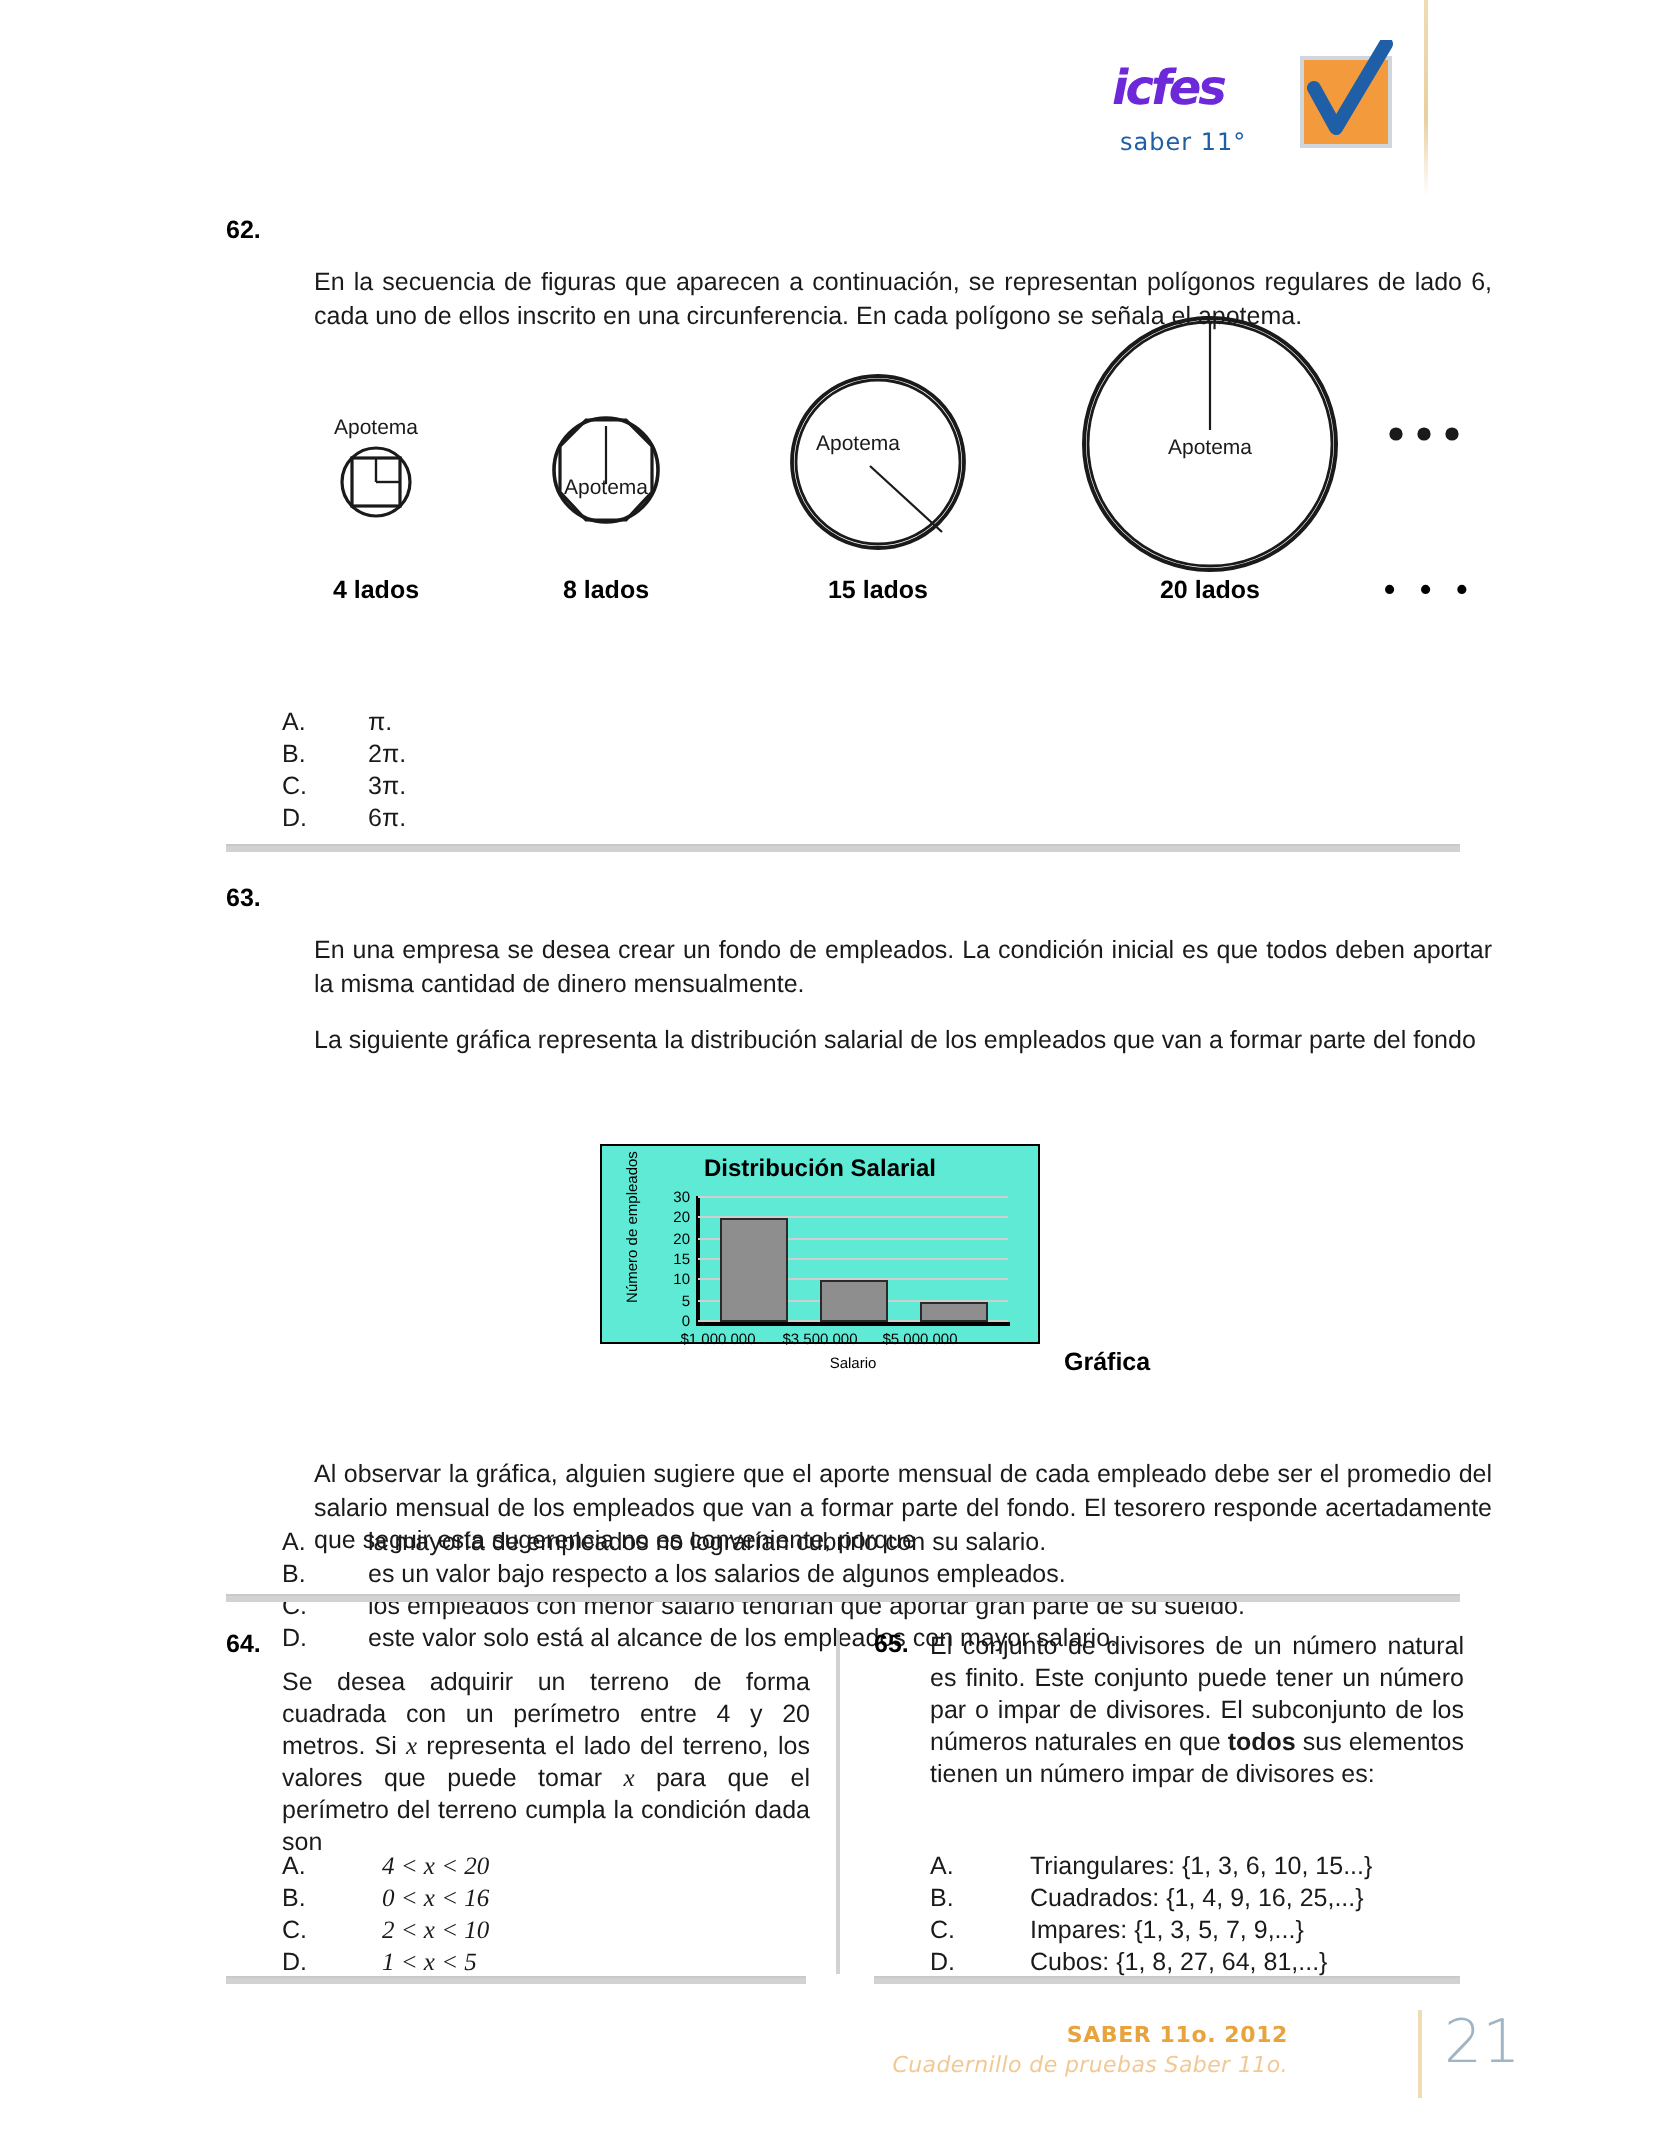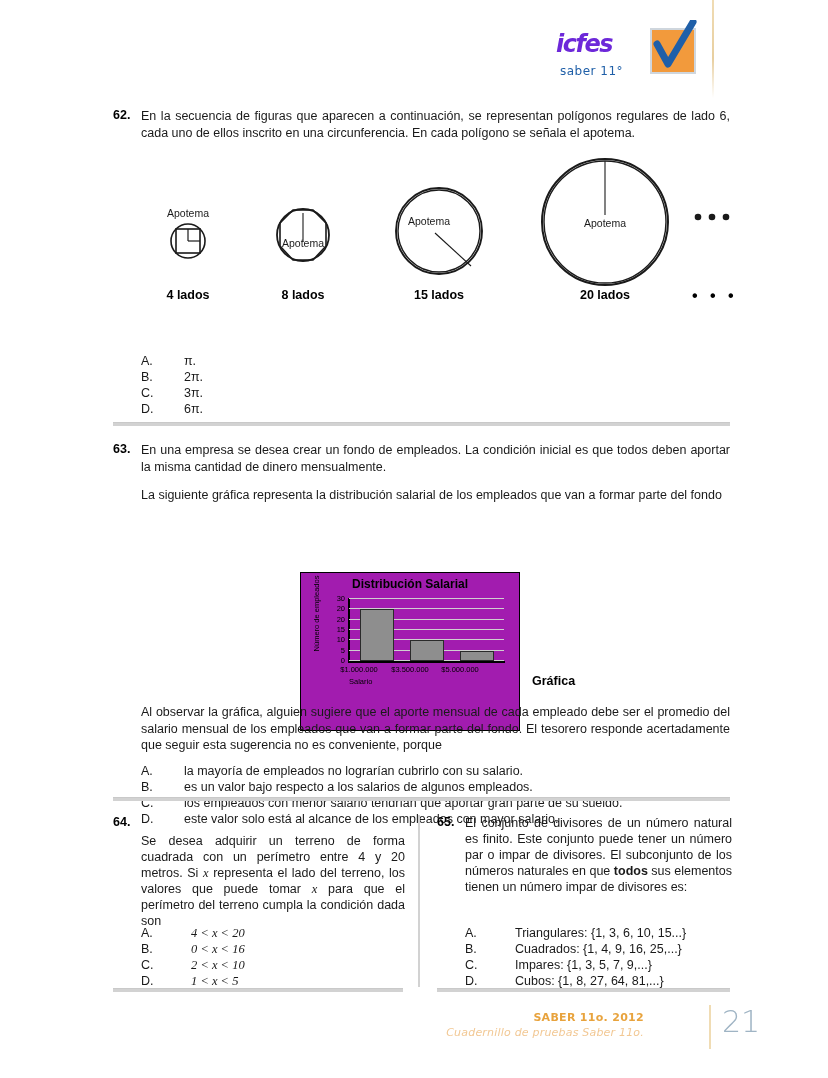--- a/index.html
+++ b/index.html
@@ -88,26 +88,27 @@
     left: 113px;
     width: 26px;
     text-align: left;
     font-size: 12.5px;
     font-weight: bold;
     font-family: "Liberation Sans", sans-serif;
     color: #000;
   }
   .qtext {
     position: absolute;
-    left: 141px;
+    left: 157px;
     width: 589px;
     font-size: 12.5px;
     line-height: 16.5px;
     color: #1a1a1a;
     text-align: left;
+    margin-top: 25px;
   }
   .qtext.justify { text-align: justify; }
 
   
   .options {
     position: absolute;
     left: 141px;
     width: 589px;
     font-size: 12.5px;
     line-height: 16px;
@@ -163,23 +164,23 @@
     color: #000;
     line-height: 14px;
   }
 
   
   #chart-frame {
     position: absolute;
     left: 300px;
     top: 130px;
     width: 220px;
-    height: 159px;
+    height: 100px;
     border: 1.5px solid #000;
-    background: #a21caf;
+    background: #5eead4;
     box-sizing: border-box;
   }
   #chart-title {
     position: absolute;
     left: 0; right: 0; top: 4px;
     text-align: center;
     font-size: 12px;
     font-weight: bold;
     color: #000;
     font-family: "Liberation Sans", sans-serif;
@@ -246,21 +247,21 @@
     font-size: 7.5px;
     color: #000;
     text-align: center;
     white-space: nowrap;
   }
   #chart-xlabel {
     position: absolute;
     left: 48px;
     width: 155px;
     top: 104px;
-    text-align: left;
+    text-align: center;
     font-size: 7.5px;
     color: #000;
   }
   #chart-caption {
     position: absolute;
     left: 532px;
     top: 232px;
     font-size: 12.5px;
     font-weight: bold;
     color: #000;

